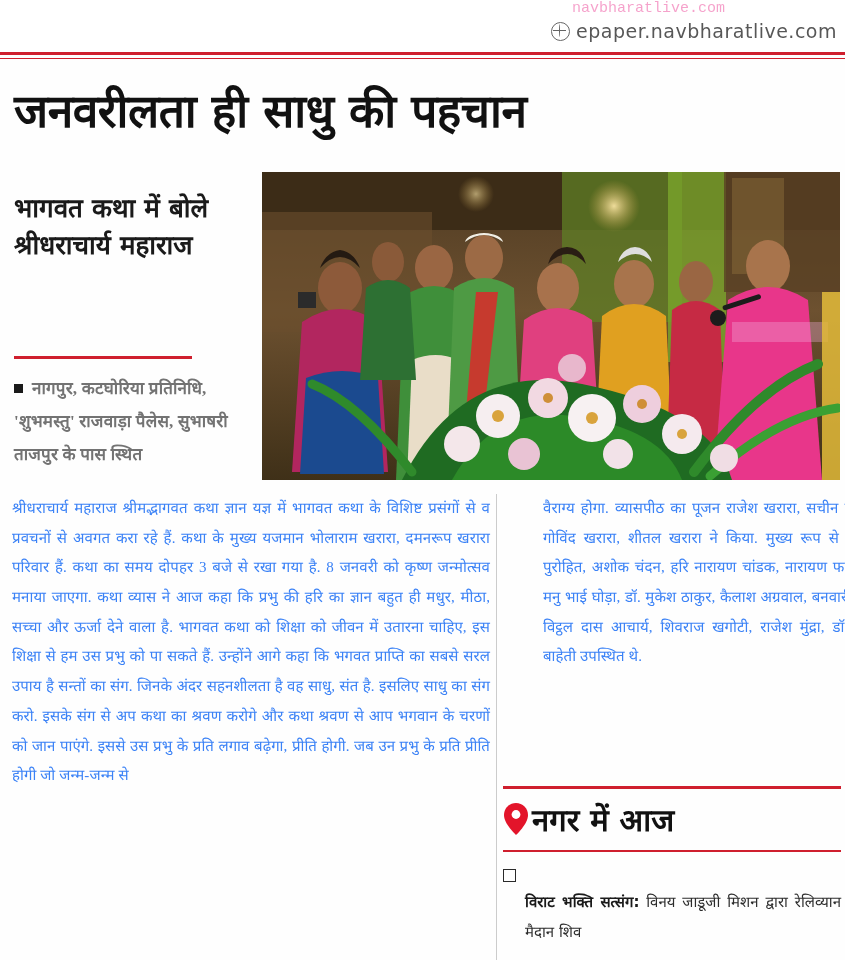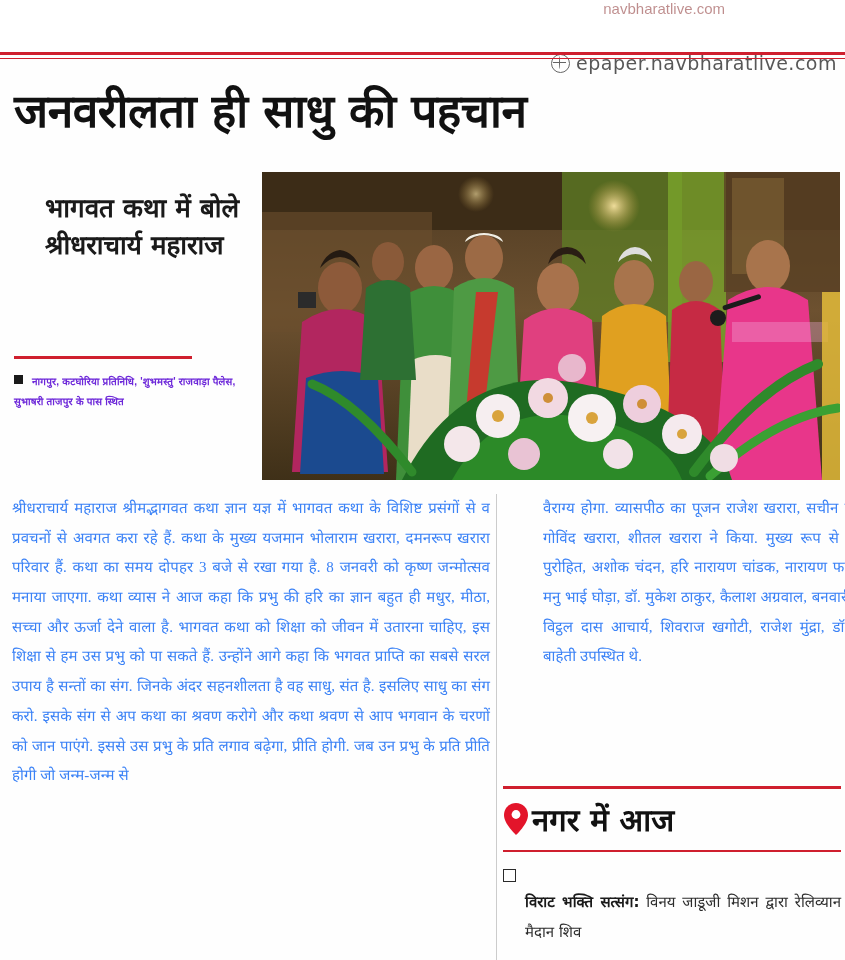--- a/index.html
+++ b/index.html
@@ -34,21 +34,20 @@
     right: 8px;
     top: 20px;
     font-family: "DejaVu Sans", sans-serif;
     font-size: 19px;
     color: #3a3a3a;
     letter-spacing: .5px;
     display: flex;
     align-items: center;
     gap: 6px;
     opacity: .85;
-    margin-top: 32px;
   }
   .globe-icon {
     width: 17px; height: 17px;
     border-radius: 50%;
     border: 1.6px solid #4a4a4a;
     position: relative;
     display: inline-block;
   }
   .globe-icon::before {
     content: "";
@@ -62,23 +61,23 @@
     position: absolute;
     left: 6.5px; top: 1px;
     width: 0; height: 13px;
     border-left: 1.4px solid #4a4a4a;
     border-radius: 50%;
   }
   .ghost-text {
     position: absolute;
     right: 120px;
     top: 0px;
-    font-family: Liberation Sans, sans-serif;
+    font-family: Liberation Mono, monospace;
     font-size: 15px;
-    color: #7f1d1d;
+    color: #ec4899;
     opacity: .5;
   }
 
   
   .rule-red-thick {
     position: absolute;
     left: 0; top: 52px;
     width: 845px;
     height: 3px;
     background: #cf1f2e;
@@ -110,42 +109,41 @@
   .deck {
     position: absolute;
     left: 14px;
     top: 190px;
     width: 232px;
     font-family: "DejaVu Sans", sans-serif;
     font-weight: bold;
     font-size: 26px;
     line-height: 1.42;
     color: #1a1a1a;
-    margin-left: 31px;
   }
   .deck-rule {
     position: absolute;
     left: 14px;
     top: 356px;
     width: 178px;
     height: 2.5px;
     background: #cf1f2e;
   }
 
   
   .byline {
     position: absolute;
     left: 14px;
     top: 372px;
     width: 230px;
-    font-family: Liberation Sans, sans-serif;
+    font-family: Liberation Serif, serif;
     font-weight: bold;
-    font-size: 10px;
+    font-size: 17px;
     line-height: 1.95;
-    color: #6d28d9;
+    color: #737373;
     letter-spacing: .2px;
   }
   .byline .sq {
     display: inline-block;
     width: 9px; height: 9px;
     background: #1a1a1a;
     margin-right: 9px;
     vertical-align: 1px;
   }
 

